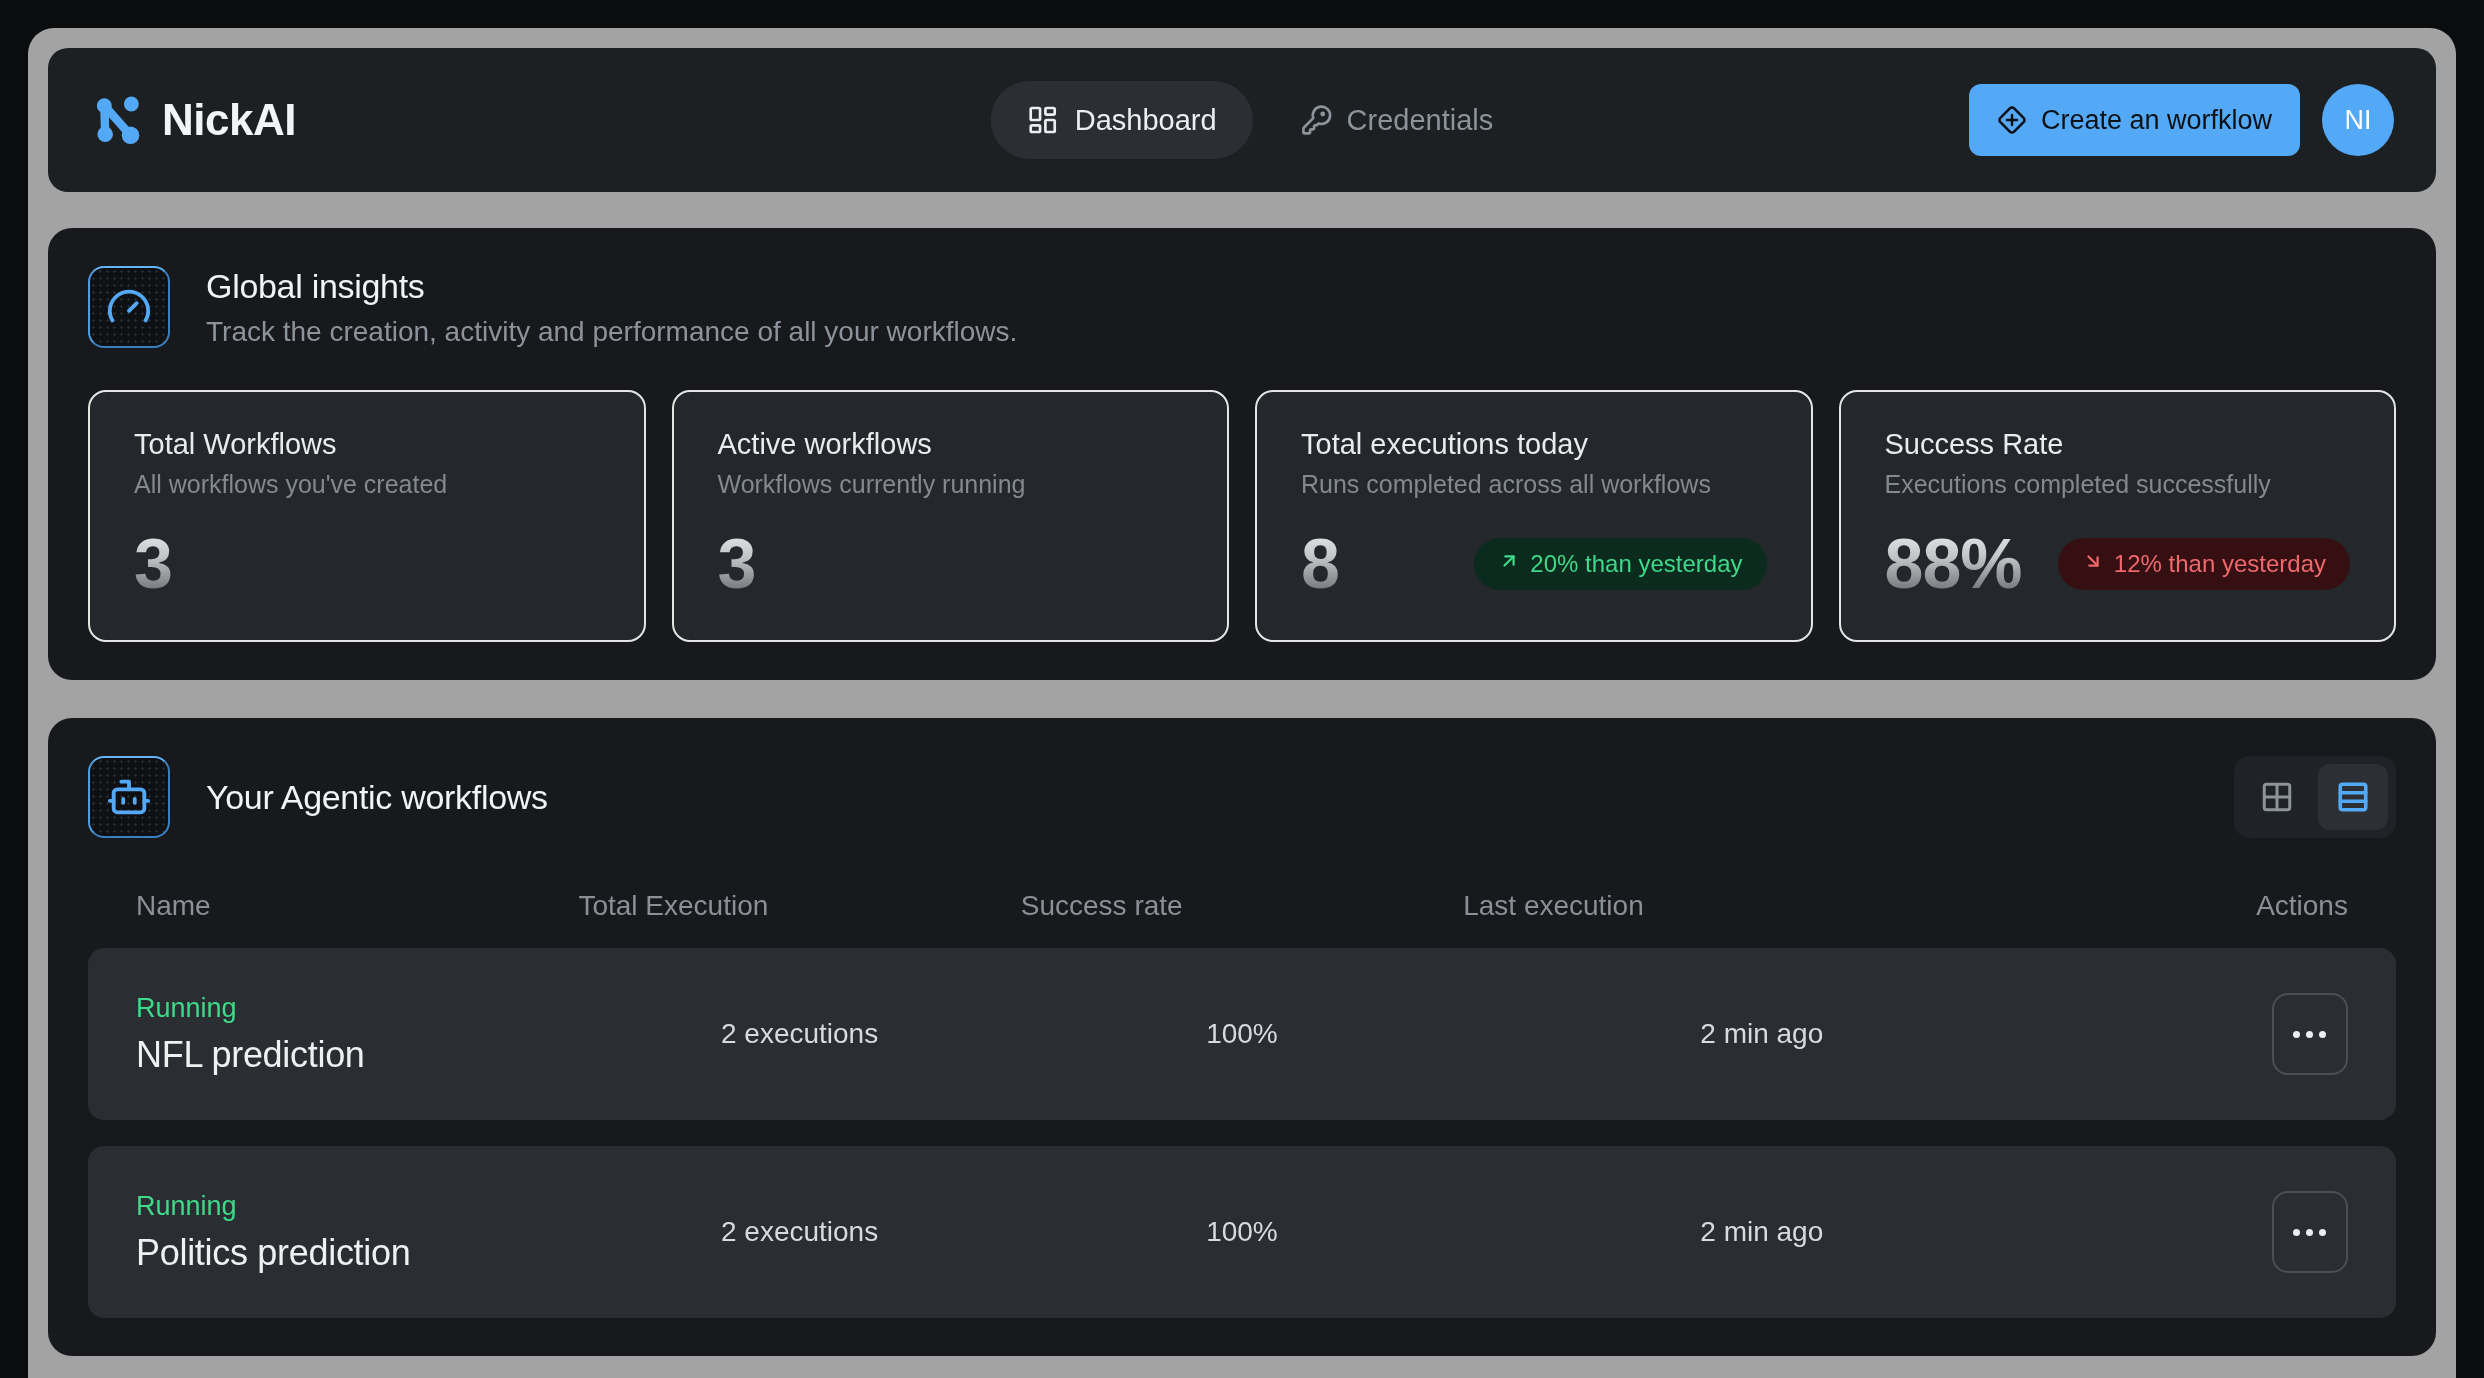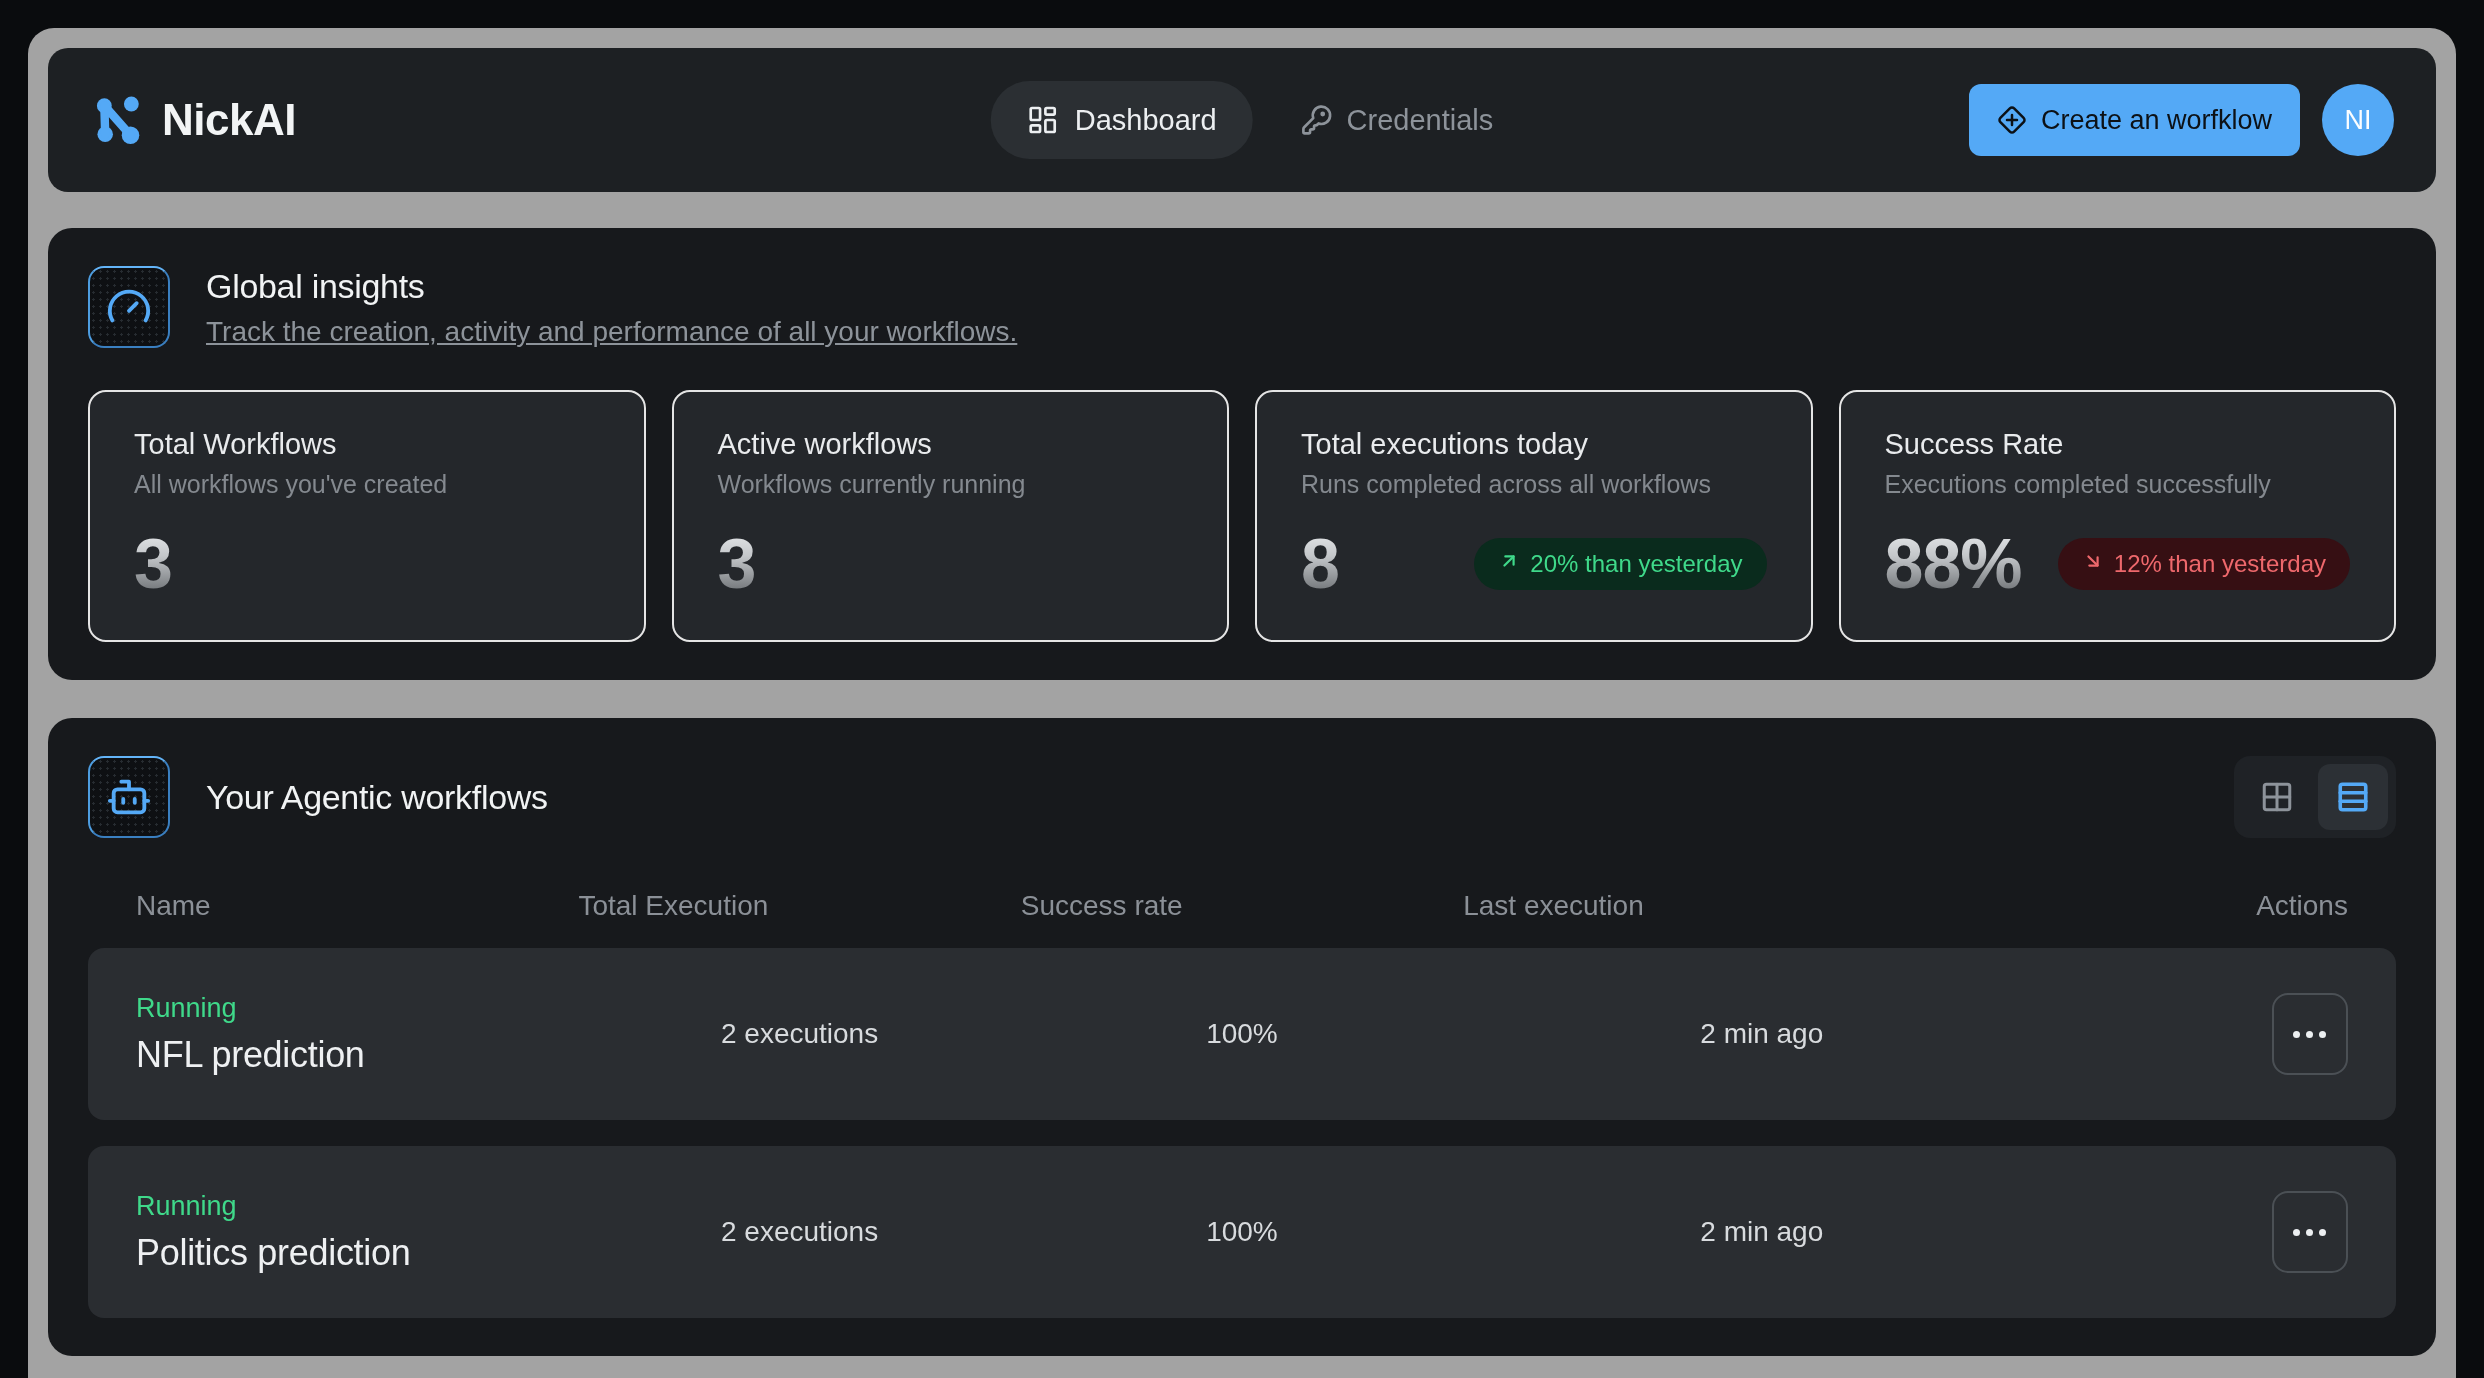--- a/index.html
+++ b/index.html
@@ -46,21 +46,21 @@
   .section-head { display:flex; align-items:center; gap:36px; }
   .icon-tile {
     width:82px; height:82px; border-radius:16px; flex:0 0 auto;
     background:#0e1013;
     background-image:radial-gradient(circle, #272c31 1.2px, transparent 1.4px);
     background-size:7px 7px;
     border:2px solid #3a7fc0; border-top-color:#63b4f8; border-left-color:#4d9de0;
     display:flex; align-items:center; justify-content:center; color:#54a9f6;
   }
   .section-title { color:#f1f3f4; font-size:34px; font-weight:500; letter-spacing:-0.3px; }
-  .section-sub { color:#8d939a; font-size:28px; margin-top:10px;text-decoration:underline; }
+  .section-sub { color:#8d939a; font-size:28px; margin-top:10px; }
 
   
   .cards { display:grid; grid-template-columns:repeat(4,1fr); gap:26px; margin-top:42px; }
   .stat-card {
     background:#24272b; border:2px solid #e5e5e5; border-radius:18px;
     height:252px; padding:36px 44px; display:flex; flex-direction:column;
   }
   .stat-title { color:#e9ebed; font-size:29px; font-weight:500; }
   .stat-sub { color:#84898f; font-size:25px; margin-top:9px; }
   .stat-bottom { margin-top:auto; display:flex; align-items:center; justify-content:space-between; }

